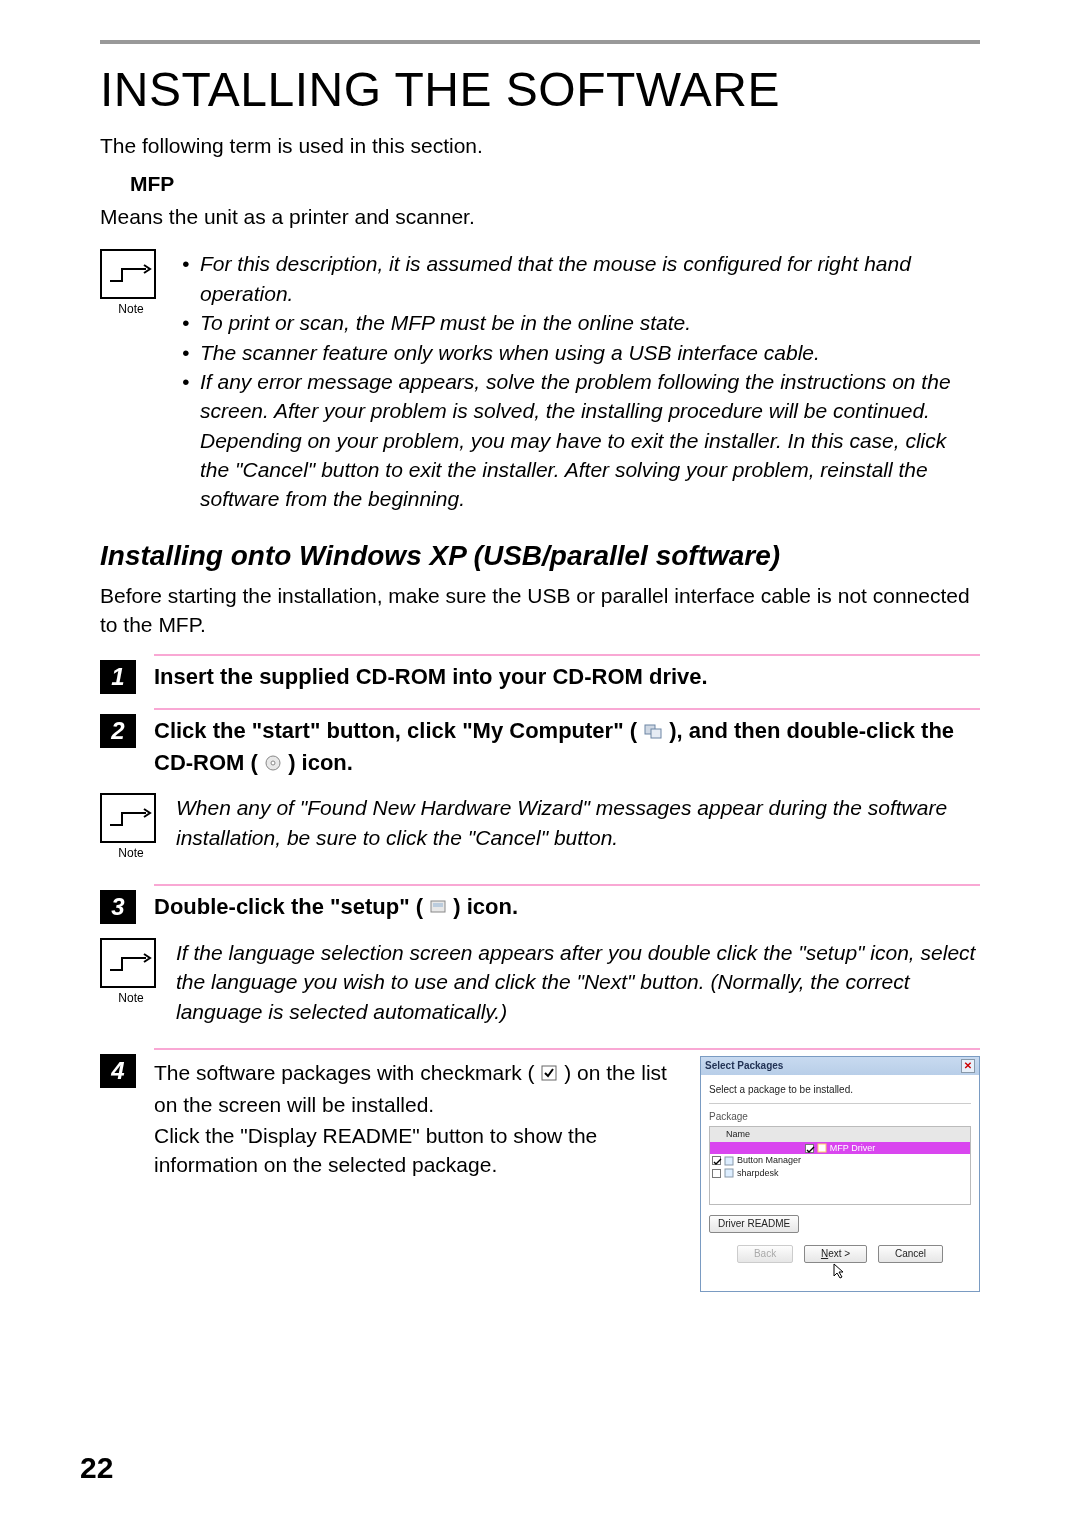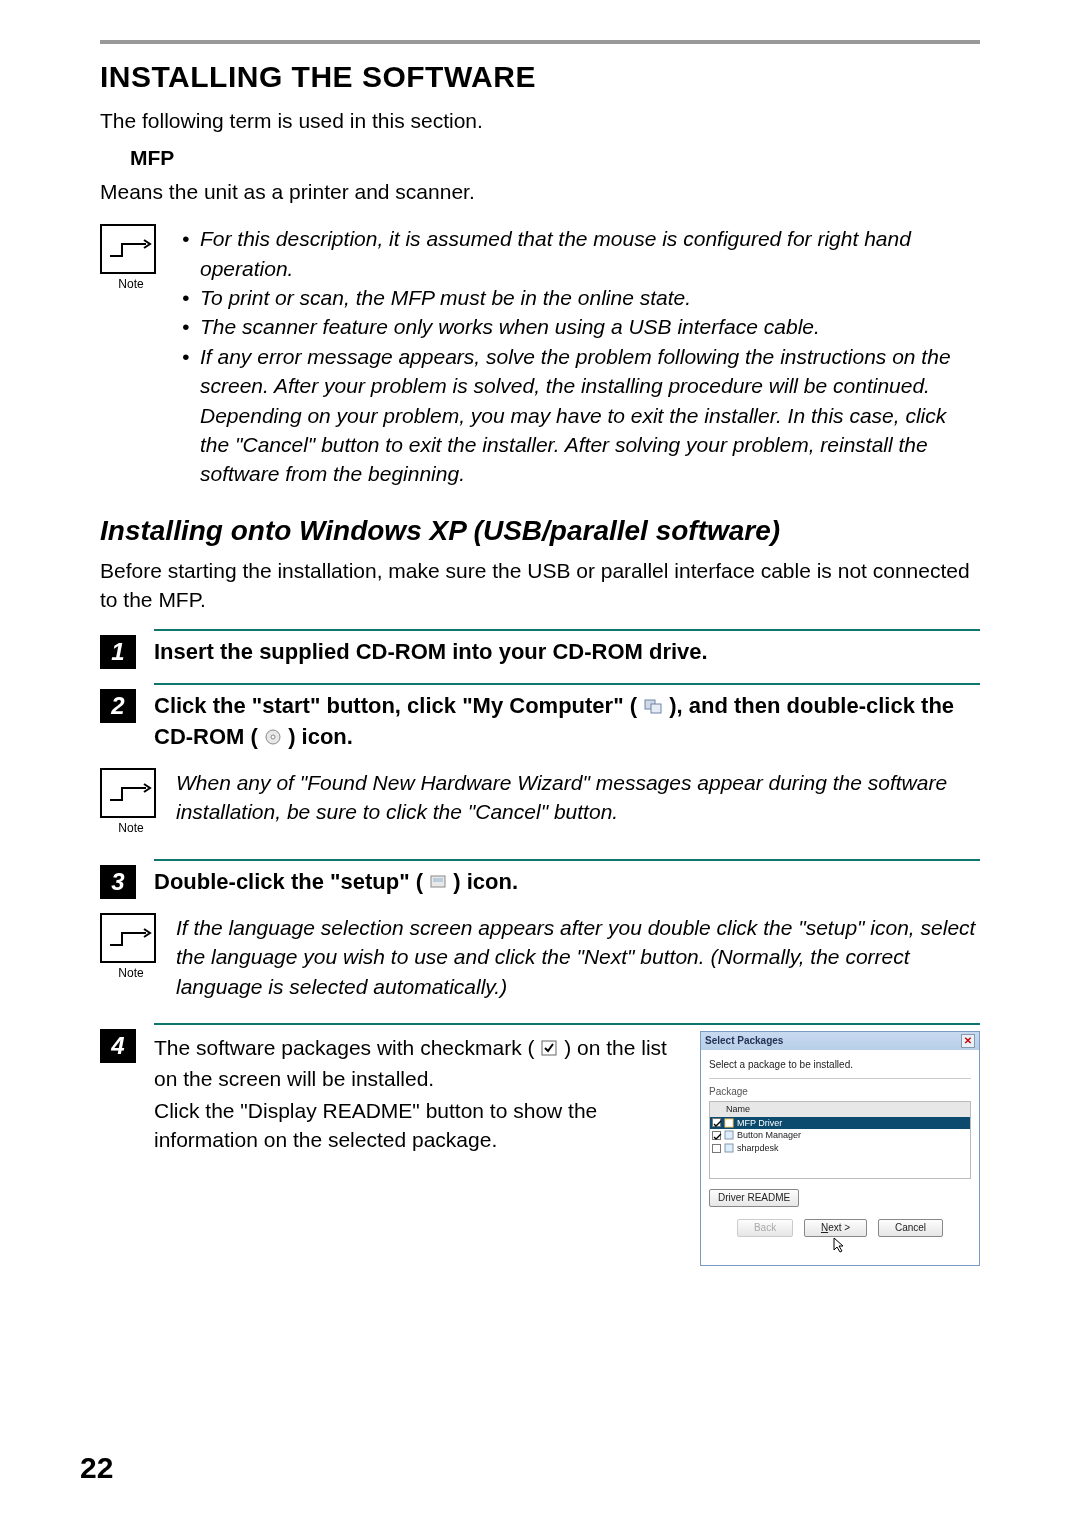--- a/index.html
+++ b/index.html
@@ -11,22 +11,22 @@
     min-height: 1529px;
     padding: 40px 100px 40px 100px;
     line-height: 1.4;
   }
   .rule {
     height: 4px;
     background: #999;
     margin-bottom: 12px;
   }
   h1 {
-    font-size: 30px;
-    font-weight: 700;
+    font-size: 48px;
+    font-weight: 400;
     letter-spacing: 0.5px;
     margin-bottom: 8px;
   }
   .intro { font-size: 21px; margin-bottom: 8px; }
   .term-label { font-size: 21px; font-weight: 700; margin-left: 30px; margin-bottom: 4px; }
   .term-desc { font-size: 21px; margin-bottom: 18px; }
   .note-block {
     display: flex;
     align-items: flex-start;
     gap: 14px;
@@ -57,21 +57,21 @@
     gap: 14px;
   }
   .step-num-wrap { flex: 0 0 40px; }
   .step-num {
     width: 36px; height: 34px;
     background: #000; color: #fff;
     font-size: 24px; font-style: italic; font-weight: 700;
     display: flex; align-items: center; justify-content: center;
     margin-top: 6px;
   }
-  .step-body { flex: 1; border-top: 2px solid #0f766e; padding-top: 6px; }
+  .step-body { flex: 1; border-top: 2px solid #f9a8d4; padding-top: 6px; }
   .step-title { font-size: 22px; font-weight: 700; line-height: 1.35; }
   .step-desc { font-size: 21px; margin-top: 2px; }
   .inline-icon {
     display: inline-block; vertical-align: -2px;
   }
   .step4-flex { display: flex; gap: 16px; }
   .step4-left { flex: 1; }
   .step4-right { flex: 0 0 280px; }
   .dialog {
     border: 1px solid #7a9bc2;
@@ -94,21 +94,21 @@
     background: #e8f0fa;
     color: #c00;
     font-size: 10px; line-height: 12px; text-align: center;
   }
   .dialog-body { padding: 8px; }
   .dialog-body hr { border: none; border-top: 1px solid #ccc; margin: 6px 0; }
   .pkg-label { color:#555; }
   .pkg-list { border: 1px solid #bbb; margin-top: 2px; padding-bottom: 24px; }
   .pkg-head { background: #e7e7e7; padding: 1px 4px 1px 16px; font-size: 9px; }
   .pkg-row { display: flex; align-items: center; gap: 3px; padding: 0 2px; font-size: 9px; }
-  .pkg-row.selected { background: #0c4a6e; color: #fff; }
+  .pkg-row.selected { background: #d946ef; color: #fff; justify-content: center; }
   .pkg-check { width: 9px; height: 9px; border: 1px solid #777; background: #fff; display:inline-block; }
   .pkg-icon { width: 10px; height: 10px; display:inline-block; }
   .dialog-actions { text-align: center; margin-top: 12px; margin-bottom: 4px; }
   .dialog-btn {
     display: inline-block;
     border: 1px solid #888;
     background: linear-gradient(#fdfdfd,#e6e6e6);
     padding: 1px 16px;
     font-size: 10px;
     margin: 0 4px;

